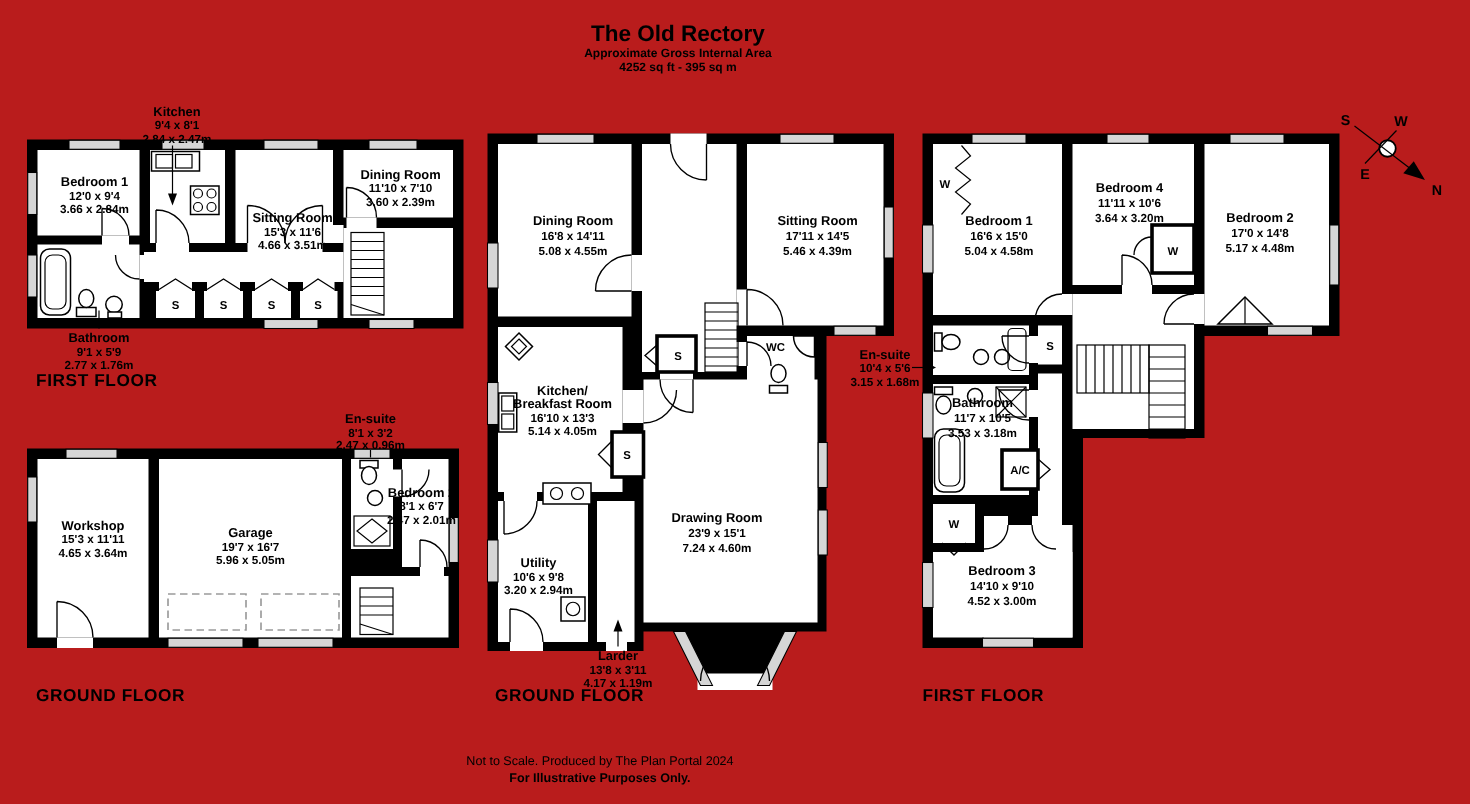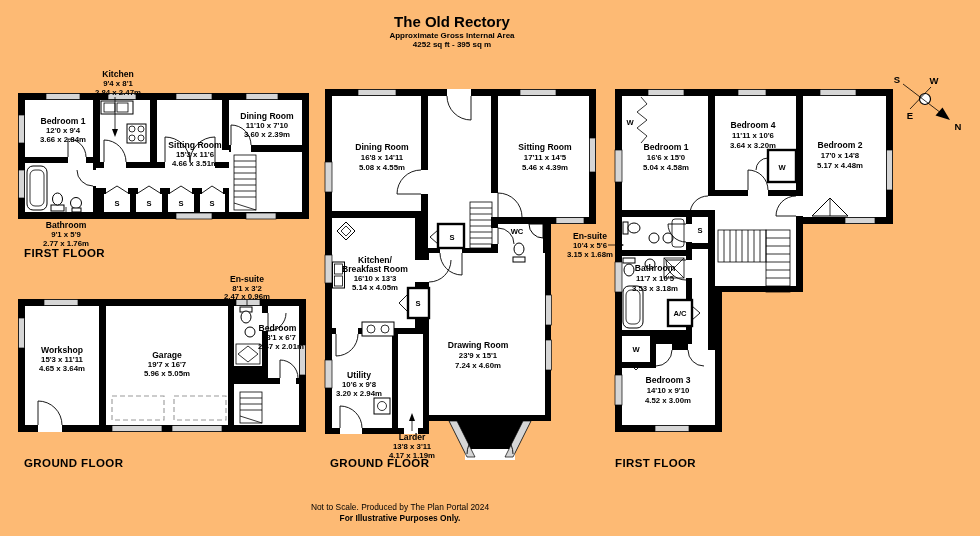--- a/index.html
+++ b/index.html
@@ -1,16 +1,16 @@
 <!DOCTYPE html>
 <html><head>
 <meta charset="utf-8">
 <style>
   html,body{margin:0;padding:0;background:#fff;}
-  .page{width:980px;height:536px;position:relative;background:#fdba74;}
+  .page{width:980px;height:536px;position:relative;background:#b91c1c;}
   svg text{font-family:"Liberation Sans",sans-serif;fill:#000;}
   .t-title{font-size:15px;font-weight:bold;text-anchor:middle;}
   .t-sub{font-size:8px;font-weight:bold;text-anchor:middle;}
   .t-room{font-size:8.6px;font-weight:bold;text-anchor:middle;}
   .t-dim{font-size:7.8px;font-weight:bold;text-anchor:middle;}
   .t-cup{font-size:7.6px;font-weight:bold;text-anchor:middle;}
   .t-floor{font-size:11.5px;font-weight:bold;letter-spacing:.4px;}
   .t-foot{font-size:8.4px;text-anchor:middle;}
   .t-footb{font-size:8.4px;font-weight:bold;text-anchor:middle;}
   .t-comp{font-size:9.5px;font-weight:bold;text-anchor:middle;}

